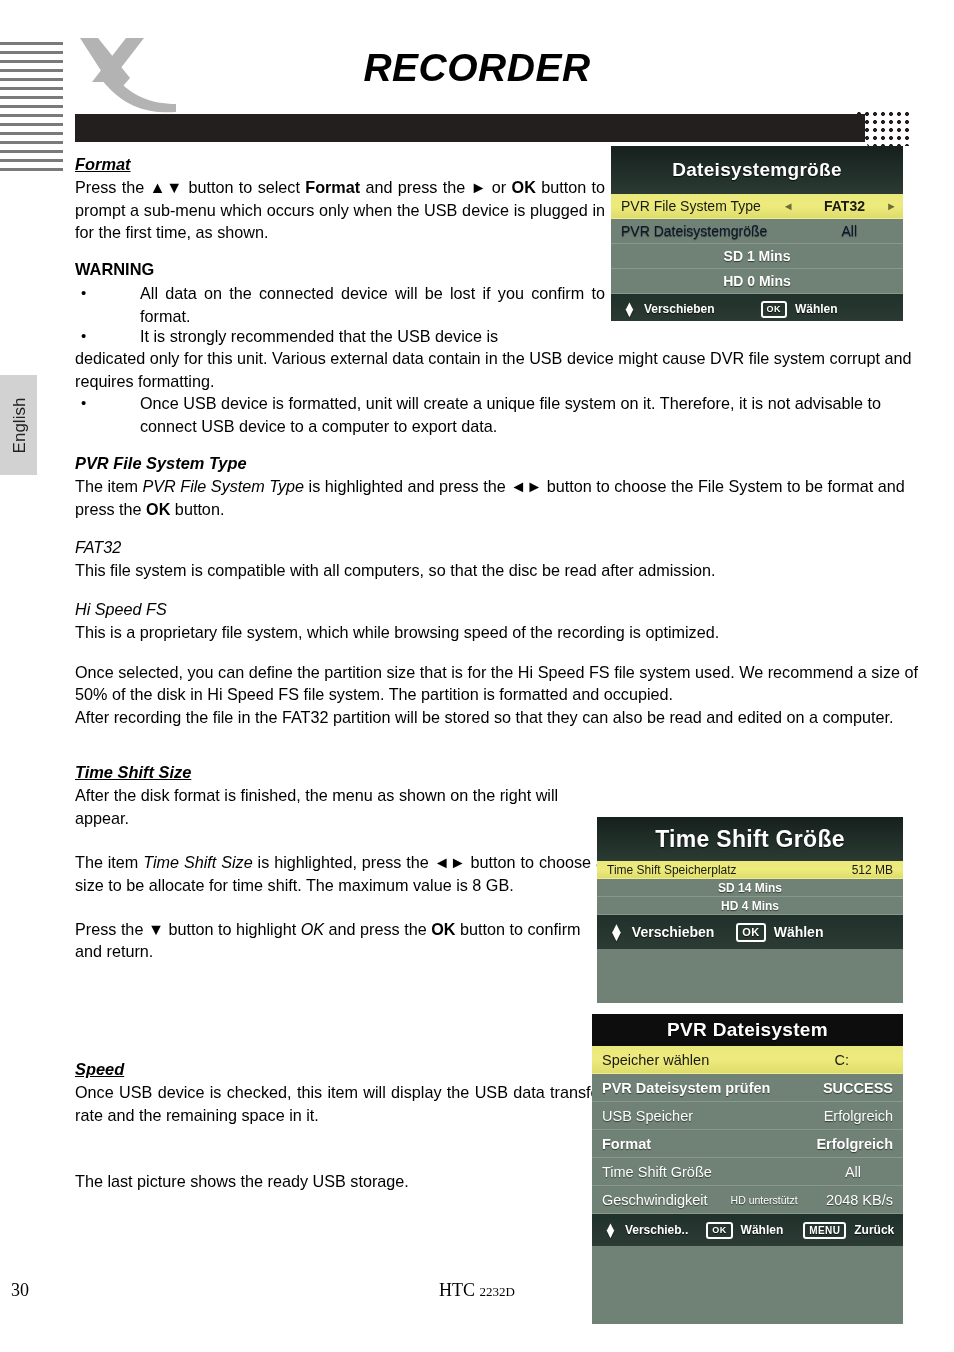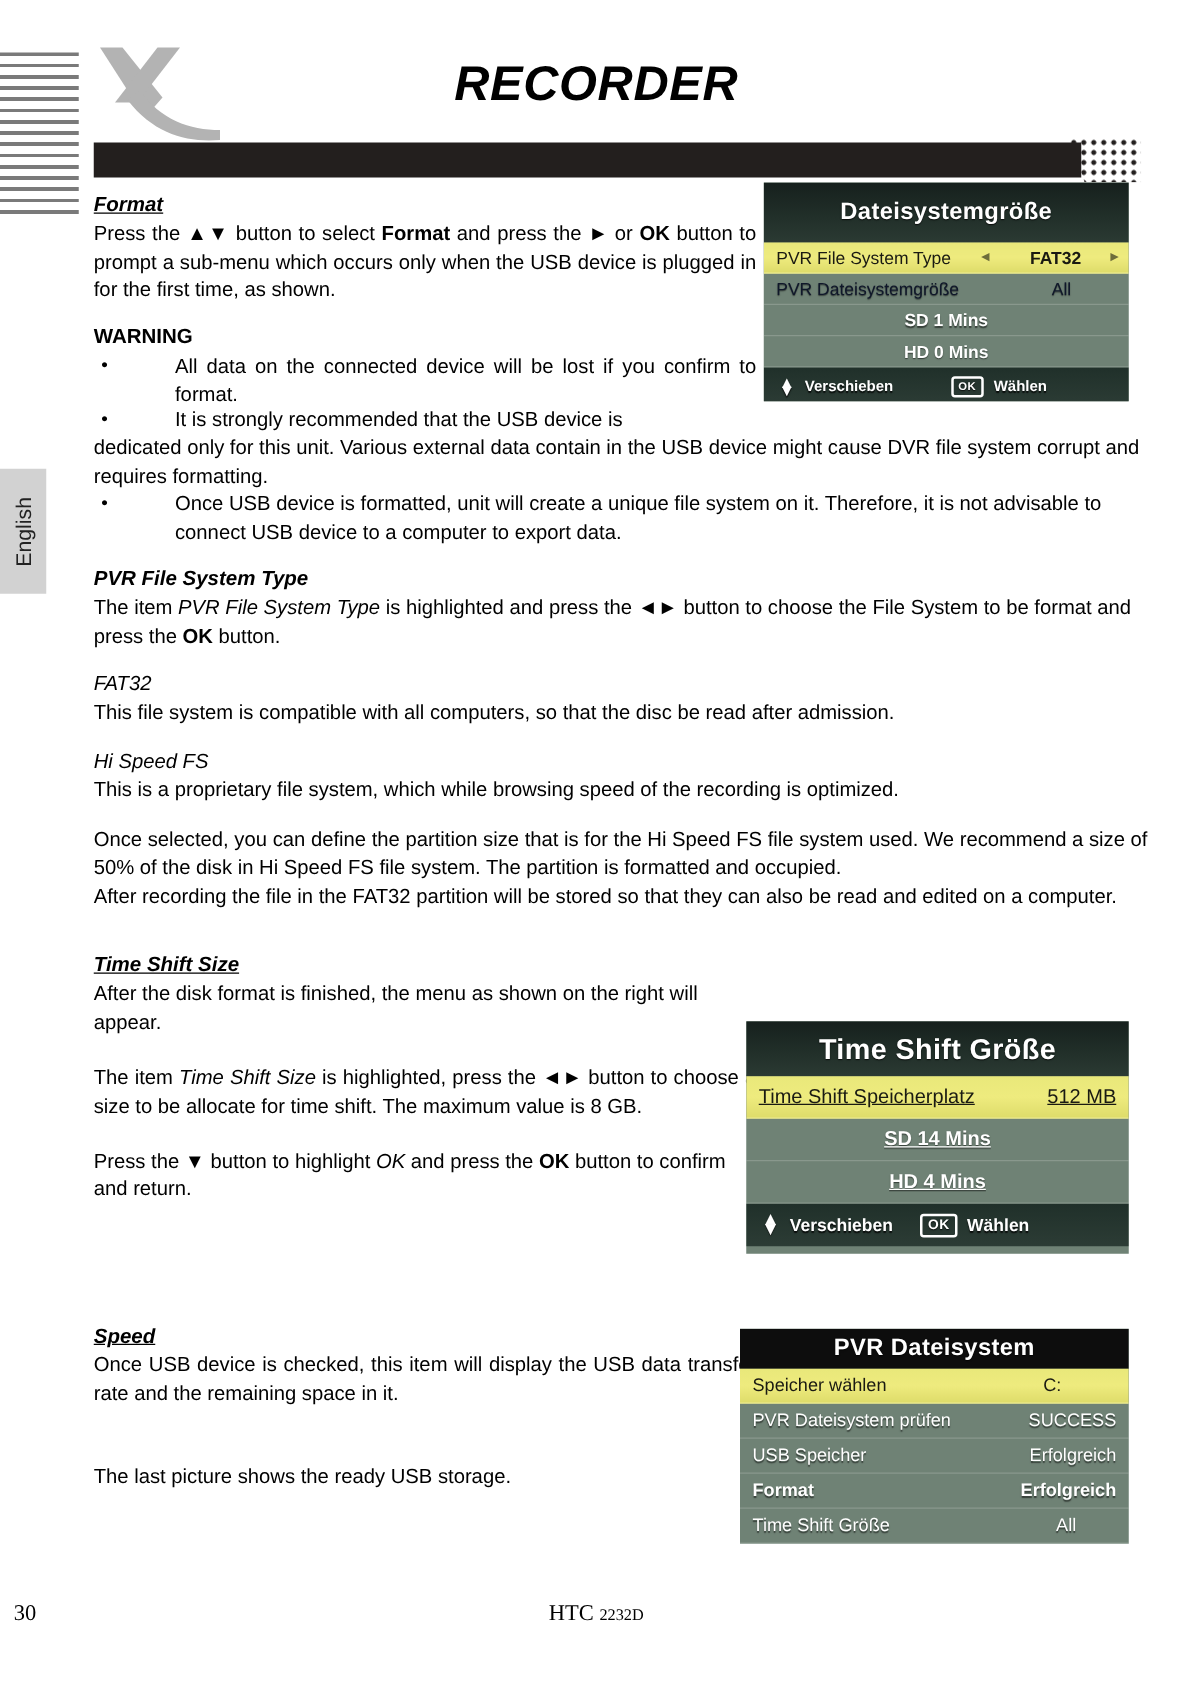--- a/index.html
+++ b/index.html
@@ -148,25 +148,25 @@
 
   
   #osd-dateisystemgroesse{ left:611px; top:146px; width:292px; height:175px; }
   #osd-dateisystemgroesse .osd-title{ height:48px; font-size:19px; }
   #osd-dateisystemgroesse .osd-row{ height:25px; font-size:14px; }
   #osd-dateisystemgroesse .osd-foot{ height:30px; font-size:12px; }
 
   
   #osd-timeshiftgroesse{ left:597px; top:817px; width:306px; height:186px; }
   #osd-timeshiftgroesse .osd-title{ height:44px; font-size:23px; }
-  #osd-timeshiftgroesse .osd-row{ height:34px; font-size:16px;text-decoration:underline; }
+  #osd-timeshiftgroesse .osd-row{ height:18px; font-size:12px; }
   #osd-timeshiftgroesse .osd-foot{ height:34px; font-size:14px; }
 
   
-  #osd-pvrdateisystem{ left:592px; top:1063px; width:311px; height:172px; }
+  #osd-pvrdateisystem{ left:592px; top:1014px; width:311px; height:310px; }
   #osd-pvrdateisystem .osd-title{ height:32px; font-size:19px; background:#0d0d0d; }
   #osd-pvrdateisystem .osd-row{ height:28px; font-size:14.5px;gap:20px; }
   #osd-pvrdateisystem .osd-foot{ height:32px; font-size:12px; }
   #osd-pvrdateisystem .osd-row .sub{ font-size:10.5px; margin-left:3px; }
 
   
   #footer-page-number{
     position:absolute; left:11px; top:1280px;
     font-family:"Liberation Serif", serif; font-size:18px;
   }
@@ -312,21 +312,21 @@
     <span>Wählen</span>
   </div>
 </div>
 
 <div class="osd" id="osd-pvrdateisystem">
   <div class="osd-title">PVR Dateisystem</div>
   <div class="osd-row hl">
     <span class="lbl">Speicher wählen</span>
     <span class="val" style="margin-right:44px;">C:</span>
   </div>
-  <div class="osd-row" style="font-weight:normal;">
+  <div class="osd-row" style="font-weight:bold;">
     <span class="lbl">PVR Dateisystem prüfen</span>
     <span class="val">SUCCESS</span>
   </div>
   <div class="osd-row">
     <span class="lbl">USB Speicher</span>
     <span class="val">Erfolgreich</span>
   </div>
   <div class="osd-row" style="font-weight:bold;">
     <span class="lbl">Format</span>
     <span class="val">Erfolgreich</span>

